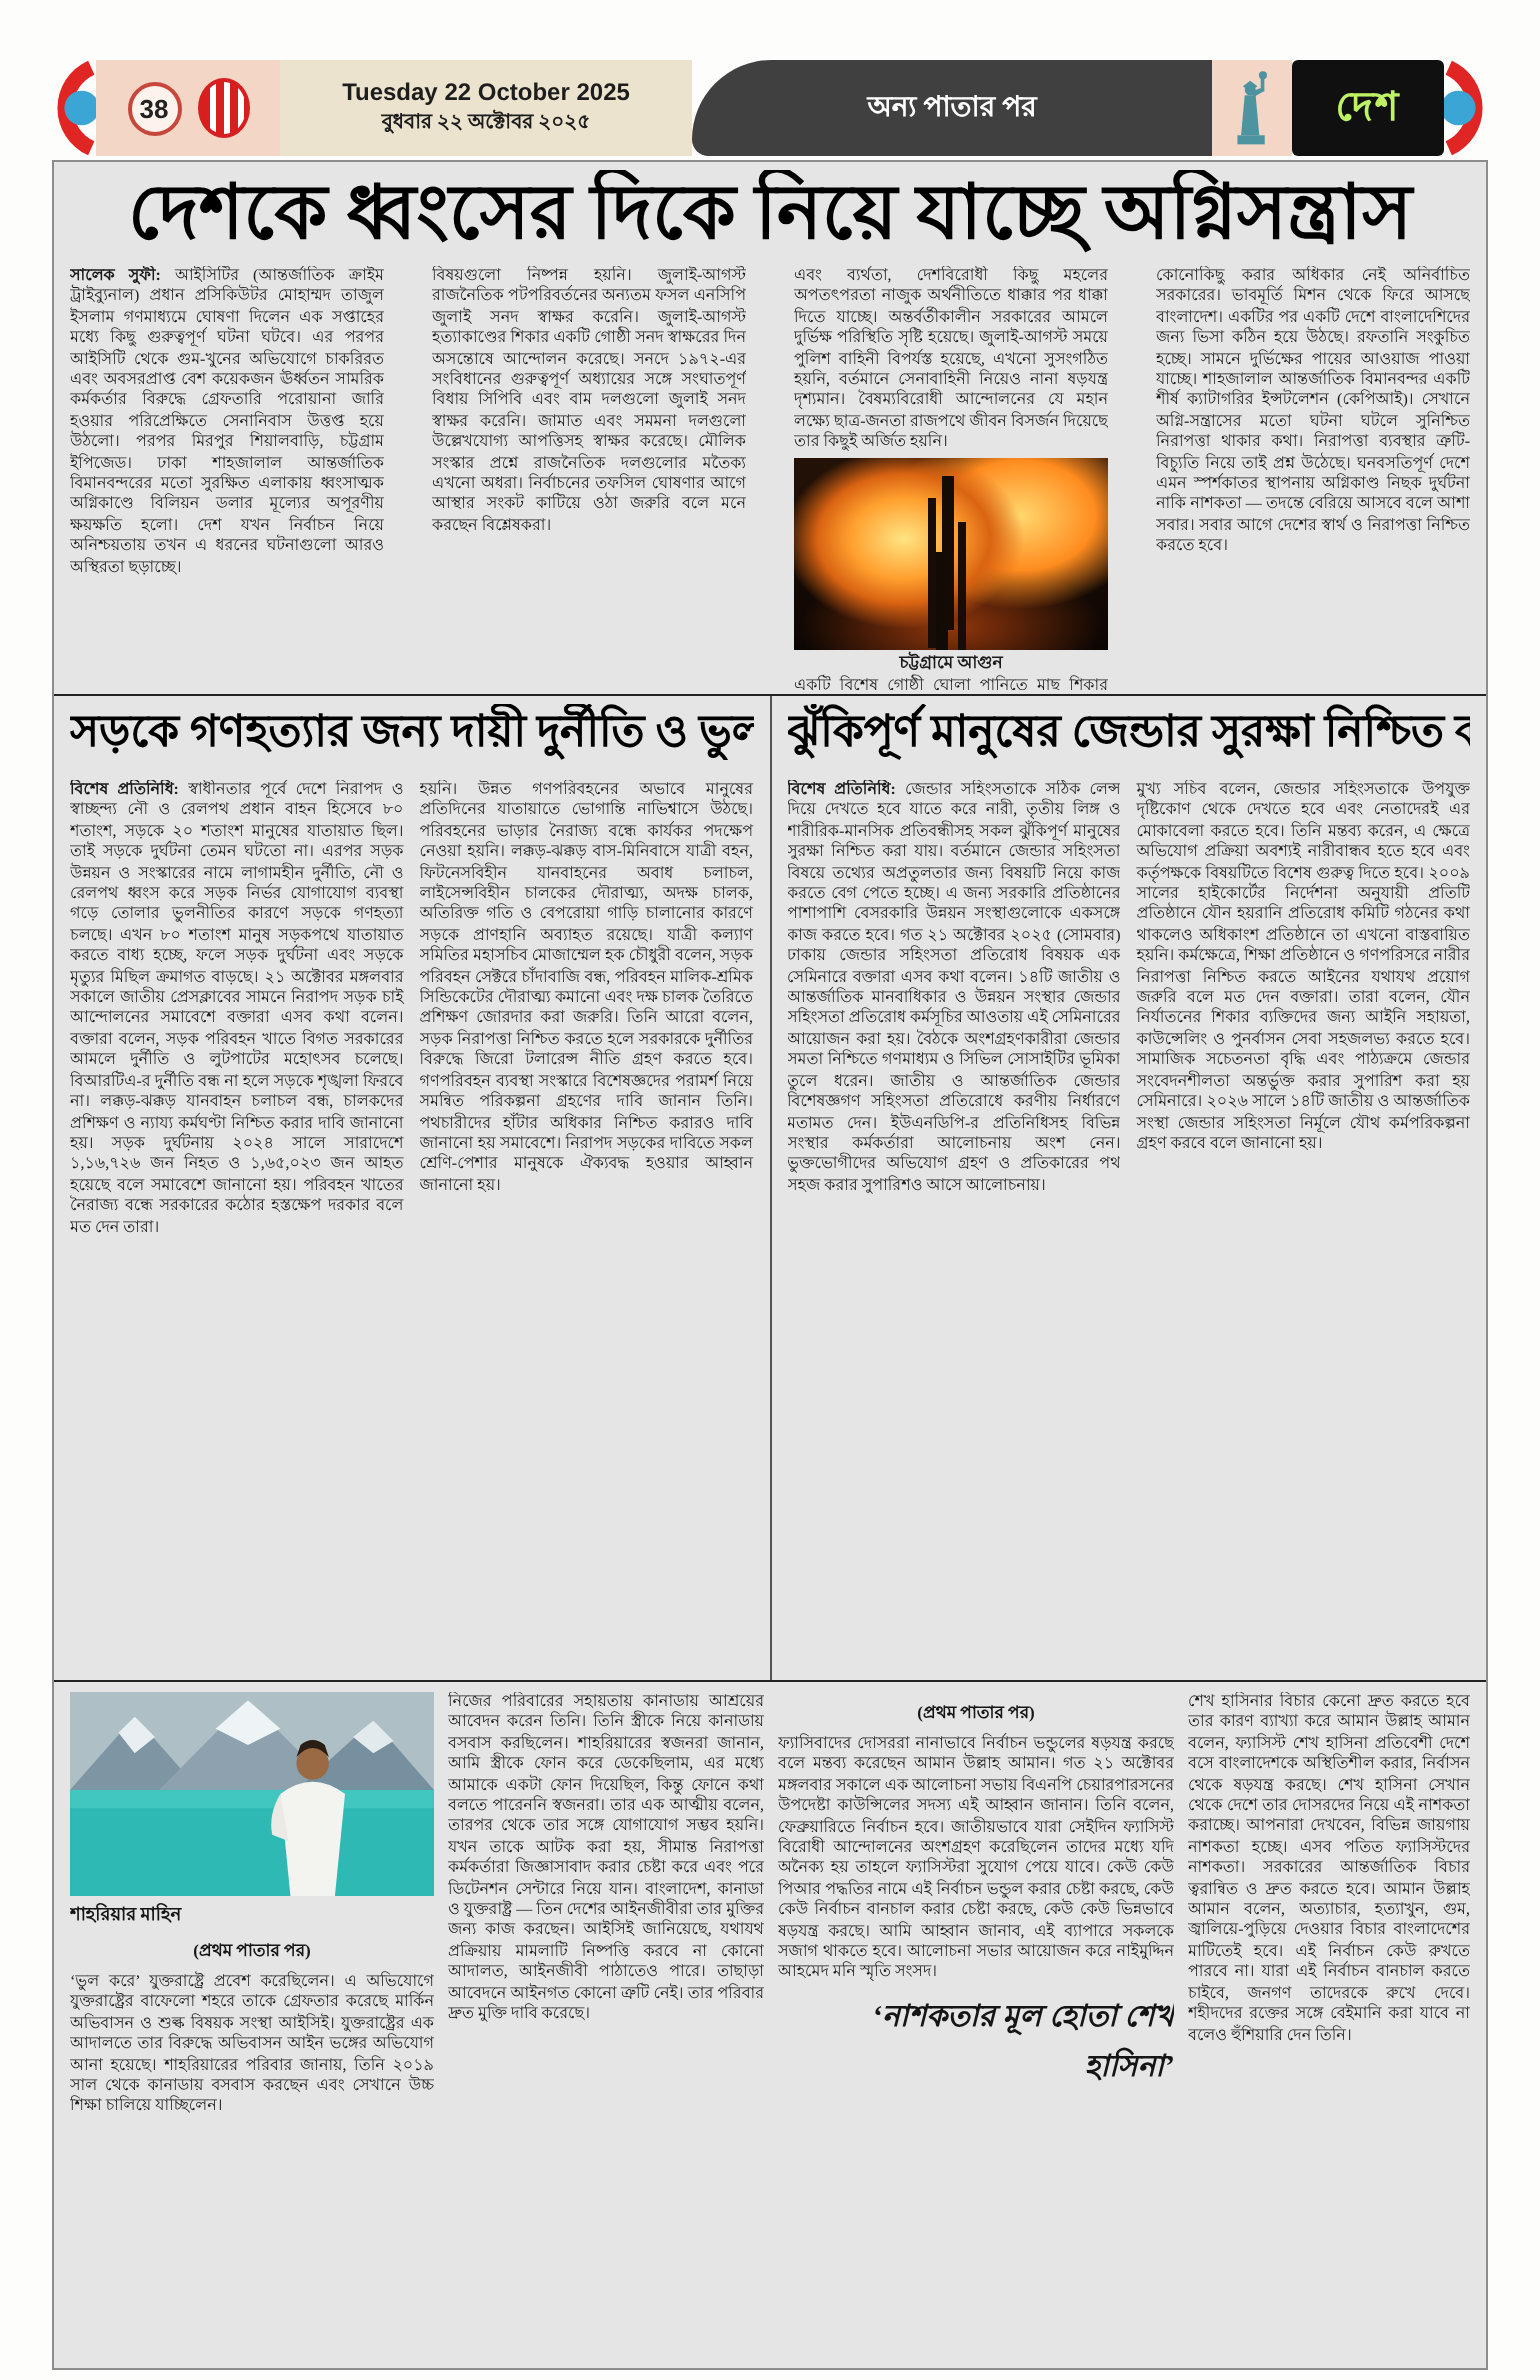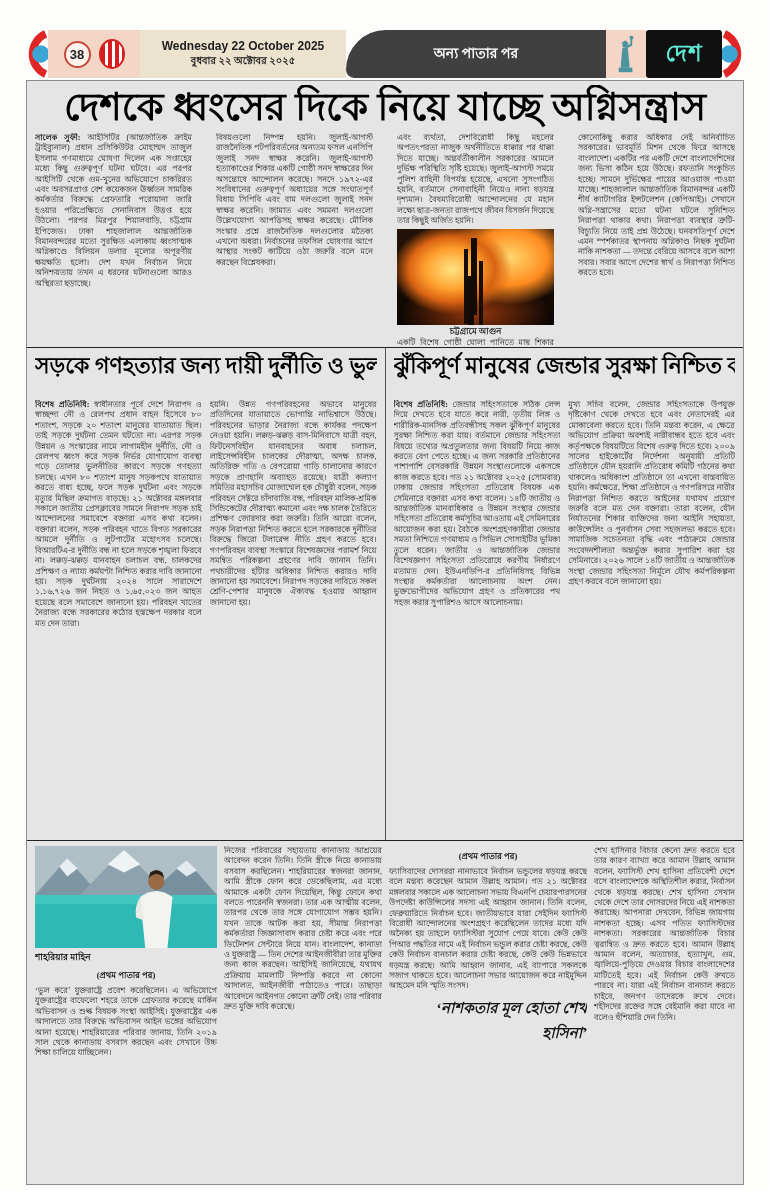--- a/index.html
+++ b/index.html
@@ -21,21 +21,21 @@
   .hd-date { background:#ebe3ce; width:206px; flex:0 0 auto; display:flex; flex-direction:column;
     align-items:center; justify-content:center; line-height:1.2; }
   .date-en { font:bold 12px "Liberation Sans",sans-serif; color:#1d1d1d; }
   .date-bn { font:bold 10px "Liberation Serif",serif; color:#1d1d1d; }
   .hd-banner { background:#404040; flex:1 1 auto; border-top-left-radius:48px;
     border-bottom-left-radius:10px; display:flex; align-items:center; justify-content:center; }
   .banner-label { color:#fff; font-weight:bold; font-size:14px; }
   .hd-statue { width:40px; flex:0 0 auto; display:flex; align-items:center; justify-content:center; }
   .hd-logo { width:76px; flex:0 0 auto; background:#101010; display:flex; align-items:center;
     justify-content:center; border-radius:3px; }
-  .logo-text { color:#5eead4; font-weight:bold; font-size:23px; letter-spacing:1px; }
+  .logo-text { color:#bef264; font-weight:bold; font-size:20px; letter-spacing:1px; }
 
   
   .content { position:absolute; top:80px; left:26px; width:718px; height:1105px;
     background:#e5e5e5; border:1px solid #8c8c8c; overflow:hidden; }
 
   .bodytext { font-size:8px; line-height:10.4px; text-align:justify; word-break:break-word;
     color:#1b1b1b; }
   .byline { font-weight:bold; }
 
   
@@ -57,21 +57,21 @@
   .photo-caption { text-align:center; font-weight:bold; font-size:8.5px; margin-bottom:2px; }
 
   .rule-h { border-top:1.5px solid #222; }
 
   
   .row2 { display:flex; height:492px; }
   .row2 .article { flex:1 1 0; padding:4px 8px; overflow:hidden; }
   .row2 .article:first-child { border-right:1px solid #555; }
   .sec-headline { text-align:center; font-weight:bold; font-size:22px; line-height:28px;
     white-space:nowrap; overflow:hidden; color:#000; }
-  .two-cols { display:flex; gap:8px; margin-top:20px; height:450px; overflow:hidden; }
+  .two-cols { display:flex; gap:8px; margin-top:10px; height:450px; overflow:hidden; }
   .two-cols .col { flex:1 1 0; overflow:hidden; }
 
   
   .row3 { display:flex; gap:7px; height:344px; padding:5px 8px 4px 8px; overflow:hidden; }
   .b-col { overflow:hidden; }
   .b1 { width:182px; flex:0 0 auto; }
   .b2 { width:158px; flex:0 0 auto; }
   .b3 { width:198px; flex:0 0 auto; }
   .b4 { flex:1 1 auto; }
   .lake-photo { width:100%; height:102px; display:block; }
@@ -92,21 +92,21 @@
       <svg width="22" height="48" viewBox="0 0 22 50">
           <path d="M20 4 A23 23 0 0 0 20 46" stroke="#e02525" stroke-width="8" fill="none"></path>
           <circle cx="15" cy="25" r="9" fill="#3ba6d6"></circle>
         </svg>
     </div>
     <div class="hd-pink hd-box1">
       <div class="num-badge">38</div>
       <div class="stripe-logo"></div>
     </div>
     <div class="hd-date">
-      <div class="date-en">Wednesday 22 October 2025</div>
+      <div class="date-en">Tuesday 22 October 2025</div>
       <div class="date-bn">বুধবার ২২ অক্টোবর ২০২৫</div>
     </div>
     <div class="hd-banner">
       <span class="banner-label">অন্য পাতার পর</span>
     </div>
     <div class="hd-pink hd-statue">
       <svg width="22" height="40" viewBox="0 0 24 44">
         <g fill="#4d93a0">
           <circle cx="18" cy="4" r="2.2"></circle>
           <rect x="16.8" y="5" width="2" height="8"></rect>

